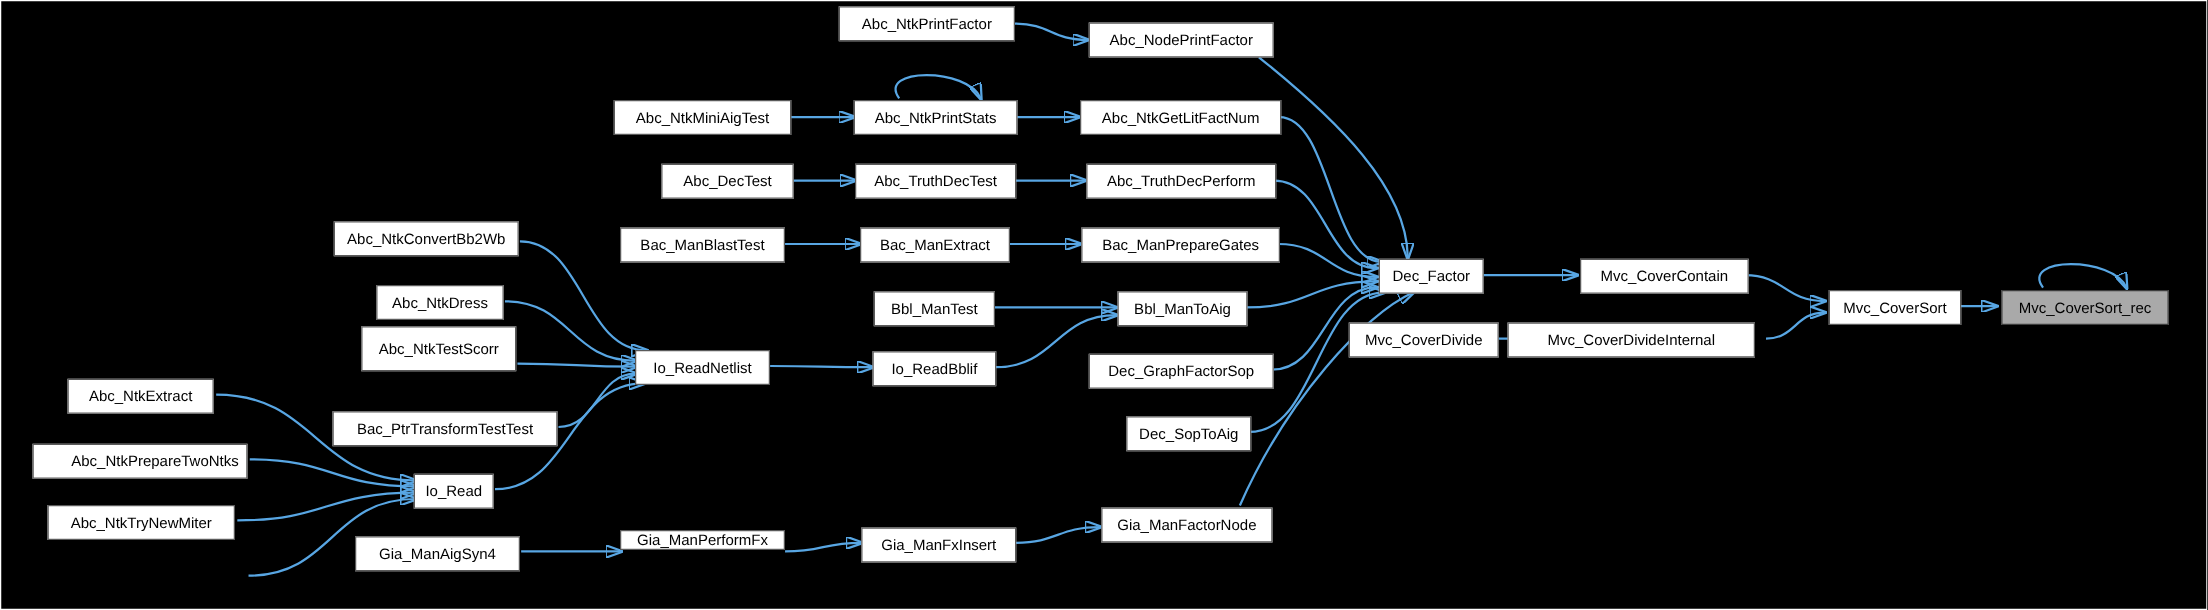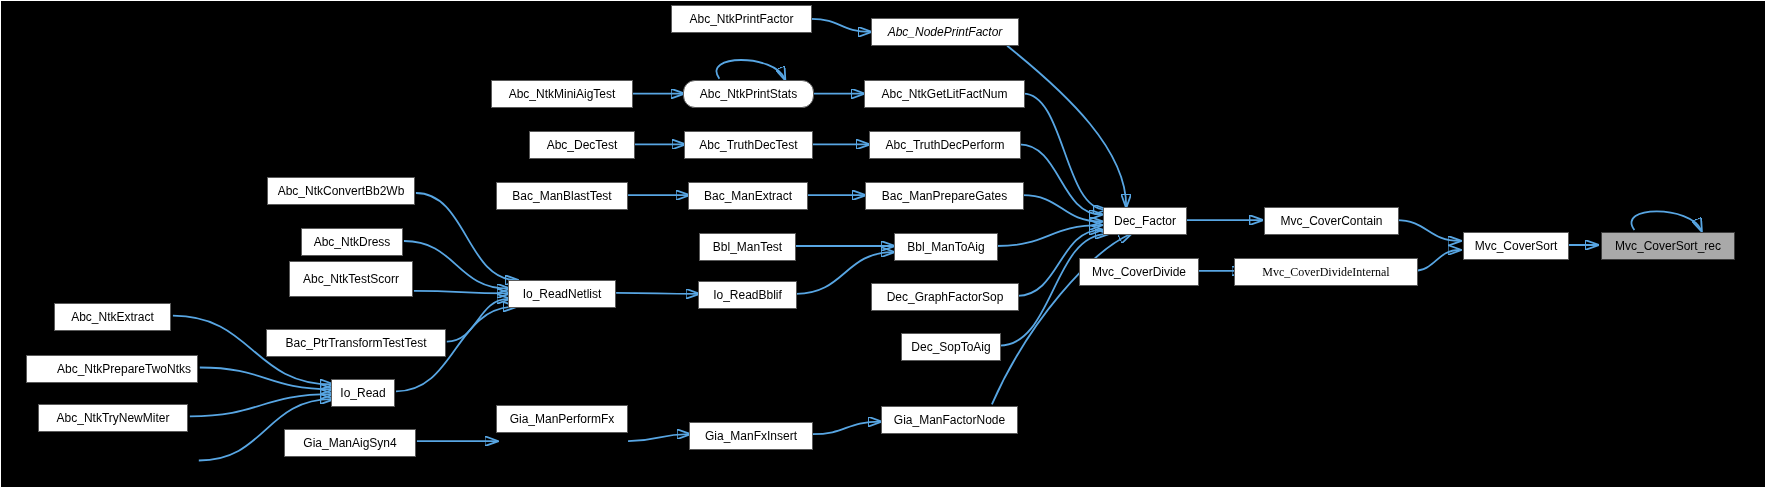--- a/index.html
+++ b/index.html
@@ -76,47 +76,47 @@
       <path d="M 170 316 C 250 316, 250 385, 330 385" marker-end="url(#arrow)"></path>
       <path d="M 197 368 C 263.5 368, 263.5 389.76, 330 389.76" marker-end="url(#arrow)"></path>
       <path d="M 187 417 C 258.5 417, 258.5 394.8, 330 394.8" marker-end="url(#arrow)"></path>
       <path d="M 196 461.4 C 263 461.4, 263 399.84, 330 399.84" marker-end="url(#arrow)"></path>
       <path d="M 415 442 C 455 442, 455 442, 495 442" marker-end="url(#arrow)"></path>
       <path d="M 627 442 C 657.5 442, 657.5 435, 688 435" marker-end="url(#arrow)"></path>
       <path d="M 812 435 C 846 435, 846 422.36, 880 422.36" marker-end="url(#arrow)"></path>
     </svg>
 
 <div class="node" style="left: 670px; top: 4px; width: 141px; height: 28px;">Abc_NtkPrintFactor</div>
-    <div class="node" style="left: 870px; top: 17px; width: 148px; height: 28px; font-style: italic;">Abc_NodePrintFactor</div>
+    <div class="node" style="left: 870px; top: 17px; width: 148px; height: 28px;">Abc_NodePrintFactor</div>
     <div class="node" style="left: 490px; top: 79px; width: 142px; height: 28px;">Abc_NtkMiniAigTest</div>
-    <div class="node" style="left: 682px; top: 79px; width: 131px; height: 28px; border-radius: 12px;">Abc_NtkPrintStats</div>
+    <div class="node" style="left: 682px; top: 79px; width: 131px; height: 28px;">Abc_NtkPrintStats</div>
     <div class="node" style="left: 863px; top: 79px; width: 161px; height: 28px;">Abc_NtkGetLitFactNum</div>
     <div class="node" style="left: 504px; top: 130px; width: 106px; height: 28px; margin-left: 24px;">Abc_DecTest</div>
     <div class="node" style="left: 683px; top: 130px; width: 129px; height: 28px;">Abc_TruthDecTest</div>
     <div class="node" style="left: 868px; top: 130px; width: 152px; height: 28px;">Abc_TruthDecPerform</div>
     <div class="node" style="left: 266px; top: 176px; width: 148px; height: 28px;">Abc_NtkConvertBb2Wb</div>
     <div class="node" style="left: 495px; top: 181px; width: 132px; height: 28px;">Bac_ManBlastTest</div>
     <div class="node" style="left: 687px; top: 181px; width: 120px; height: 28px;">Bac_ManExtract</div>
     <div class="node" style="left: 864px; top: 181px; width: 159px; height: 28px;">Bac_ManPrepareGates</div>
     <div class="node" style="left: 300px; top: 227px; width: 102px; height: 28px;">Abc_NtkDress</div>
     <div class="node" style="left: 698px; top: 232px; width: 97px; height: 28px;">Bbl_ManTest</div>
     <div class="node" style="left: 893px; top: 232px; width: 104px; height: 28px;">Bbl_ManToAig</div>
     <div class="node" style="left: 1102px; top: 206px; width: 84px; height: 28px;">Dec_Factor</div>
     <div class="node" style="left: 1263px; top: 206px; width: 135px; height: 28px;">Mvc_CoverContain</div>
     <div class="node" style="left: 288px; top: 260px; width: 124px; height: 36px;">Abc_NtkTestScorr</div>
     <div class="node" style="left: 507px; top: 279px; width: 108px; height: 28px;">Io_ReadNetlist</div>
     <div class="node" style="left: 697px; top: 280px; width: 99px; height: 28px;">Io_ReadBblif</div>
     <div class="node" style="left: 870px; top: 282px; width: 148px; height: 28px;">Dec_GraphFactorSop</div>
     <div class="node" style="left: 1078px; top: 257px; width: 120px; height: 28px;">Mvc_CoverDivide</div>
-    <div class="node" style="left: 1233px; top: 257px; width: 184px; height: 28px; font-family: Liberation Serif, serif;">Mvc_CoverDivideInternal</div>
+    <div class="node" style="left: 1205px; top: 257px; width: 198px; height: 28px;">Mvc_CoverDivideInternal</div>
     <div class="node" style="left: 1462px; top: 231px; width: 106px; height: 28px;">Mvc_CoverSort</div>
     <div class="node hl" style="left: 1600px; top: 231px; width: 134px; height: 28px;">Mvc_CoverSort_rec</div>
     <div class="node" style="left: 53px; top: 302px; width: 117px; height: 28px;">Abc_NtkExtract</div>
     <div class="node" style="left: 265px; top: 328px; width: 180px; height: 28px;">Bac_PtrTransformTestTest</div>
     <div class="node" style="left: 900px; top: 332px; width: 100px; height: 28px;">Dec_SopToAig</div>
     <div class="node" style="left: 25px; top: 354px; width: 172px; height: 28px; padding-left: 24px;">Abc_NtkPrepareTwoNtks</div>
     <div class="node" style="left: 330px; top: 378px; width: 64px; height: 28px;">Io_Read</div>
     <div class="node" style="left: 37px; top: 403px; width: 150px; height: 28px;">Abc_NtkTryNewMiter</div>
     <div class="node" style="left: 880px; top: 405px; width: 137px; height: 28px;">Gia_ManFactorNode</div>
     <div class="node" style="left: 688px; top: 421px; width: 124px; height: 28px;">Gia_ManFxInsert</div>
     <div class="node" style="left: 283px; top: 428px; width: 132px; height: 28px;">Gia_ManAigSyn4</div>
-    <div class="node" style="left: 495px; top: 404px; width: 132px; height: 28px;">Gia_ManPerformFx</div>
+    <div class="node" style="left: 495px; top: 423px; width: 132px; height: 16px;">Gia_ManPerformFx</div>
   </div>
 
 </body></html>

